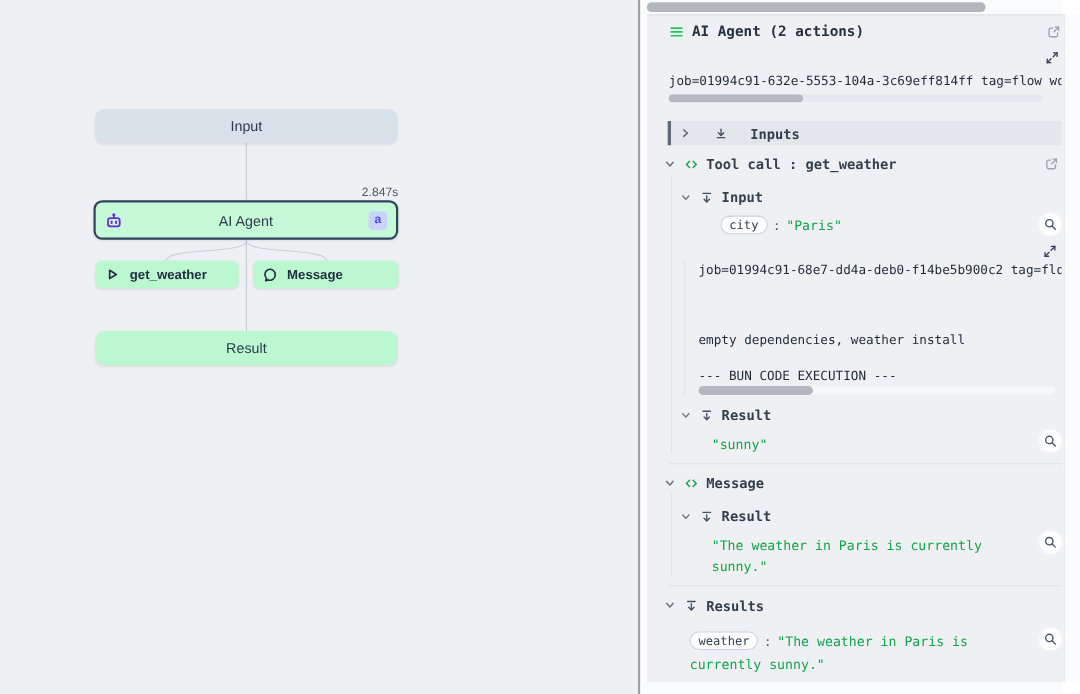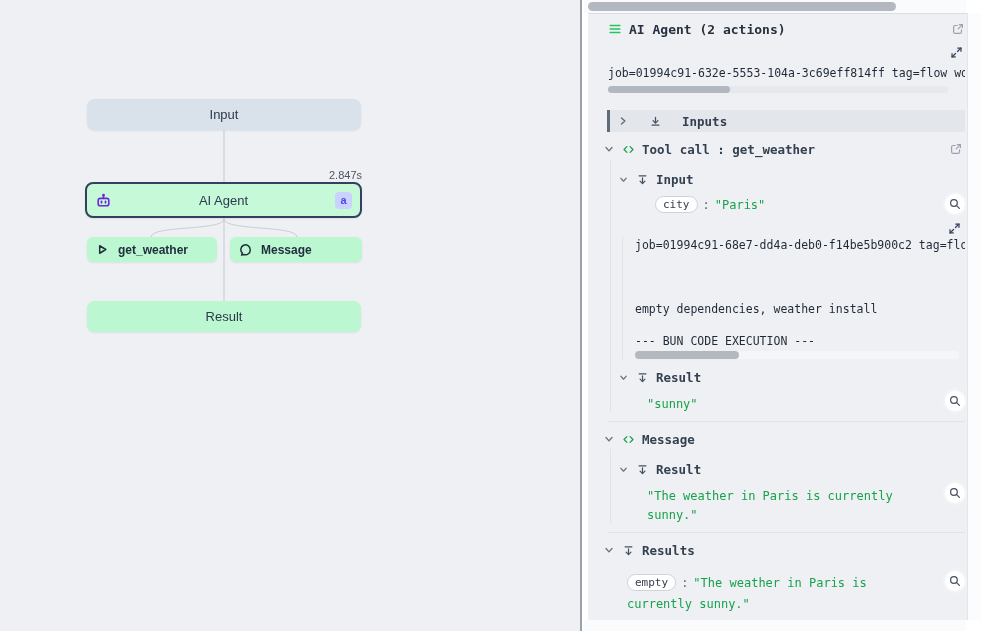--- a/index.html
+++ b/index.html
@@ -354,21 +354,21 @@
             <line x1="3.8" y1="3.5" x2="12.2" y2="3.5"></line>
             <line x1="8" y1="6" x2="8" y2="12.5"></line>
               <polyline points="5,10 8,13 11,10"></polyline>
           </svg>
         </span>
         <span class="sec-title mono">Results</span>
       </div>
 
       <div class="sec-children" style="border-left:none;">
         <div class="results-kv mono">
-          <span class="pill">empty</span><span class="colon">:</span><span class="val-green">"The weather in Paris is currently sunny."</span>
+          <span class="pill">weather</span><span class="colon">:</span><span class="val-green">"The weather in Paris is currently sunny."</span>
           <span class="zoom-btn icon">
             <svg width="14" height="14" viewBox="0 0 16 16" fill="none" stroke="#445061" stroke-width="1.4" stroke-linecap="round">
               <circle cx="6.8" cy="6.8" r="3.8"></circle>
                 <line x1="9.6" y1="9.6" x2="13" y2="13"></line>
             </svg>
           </span>
         </div>
 
       </div>
     </div>

